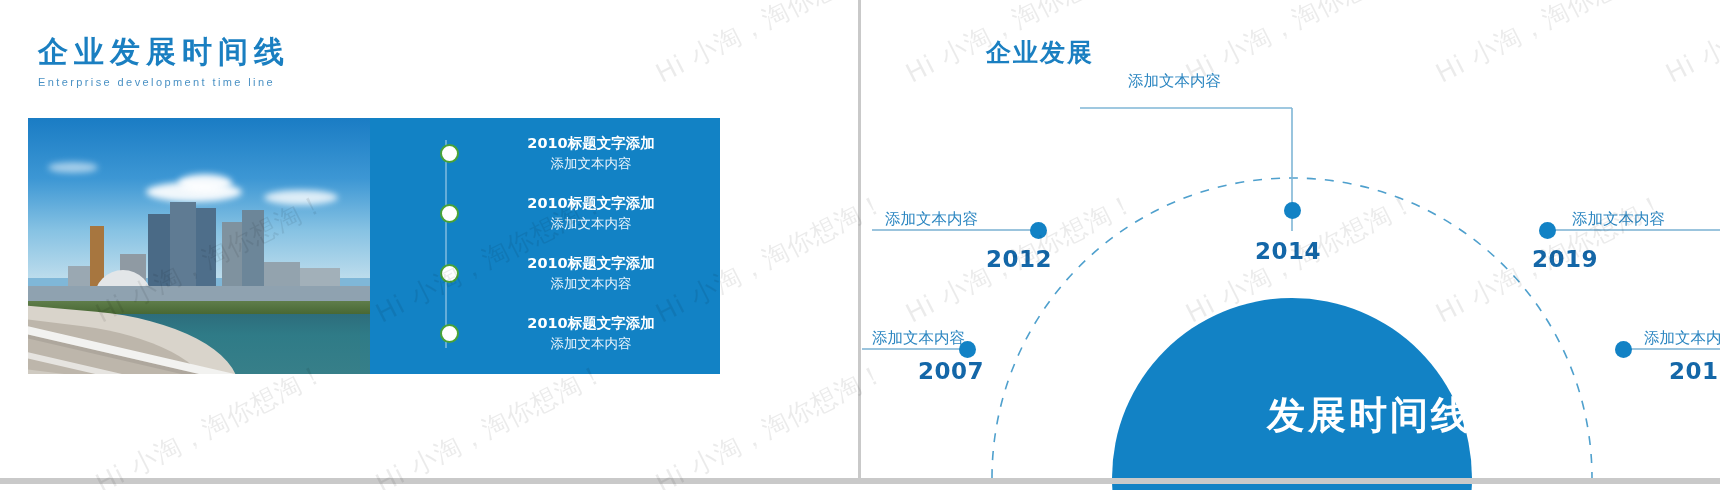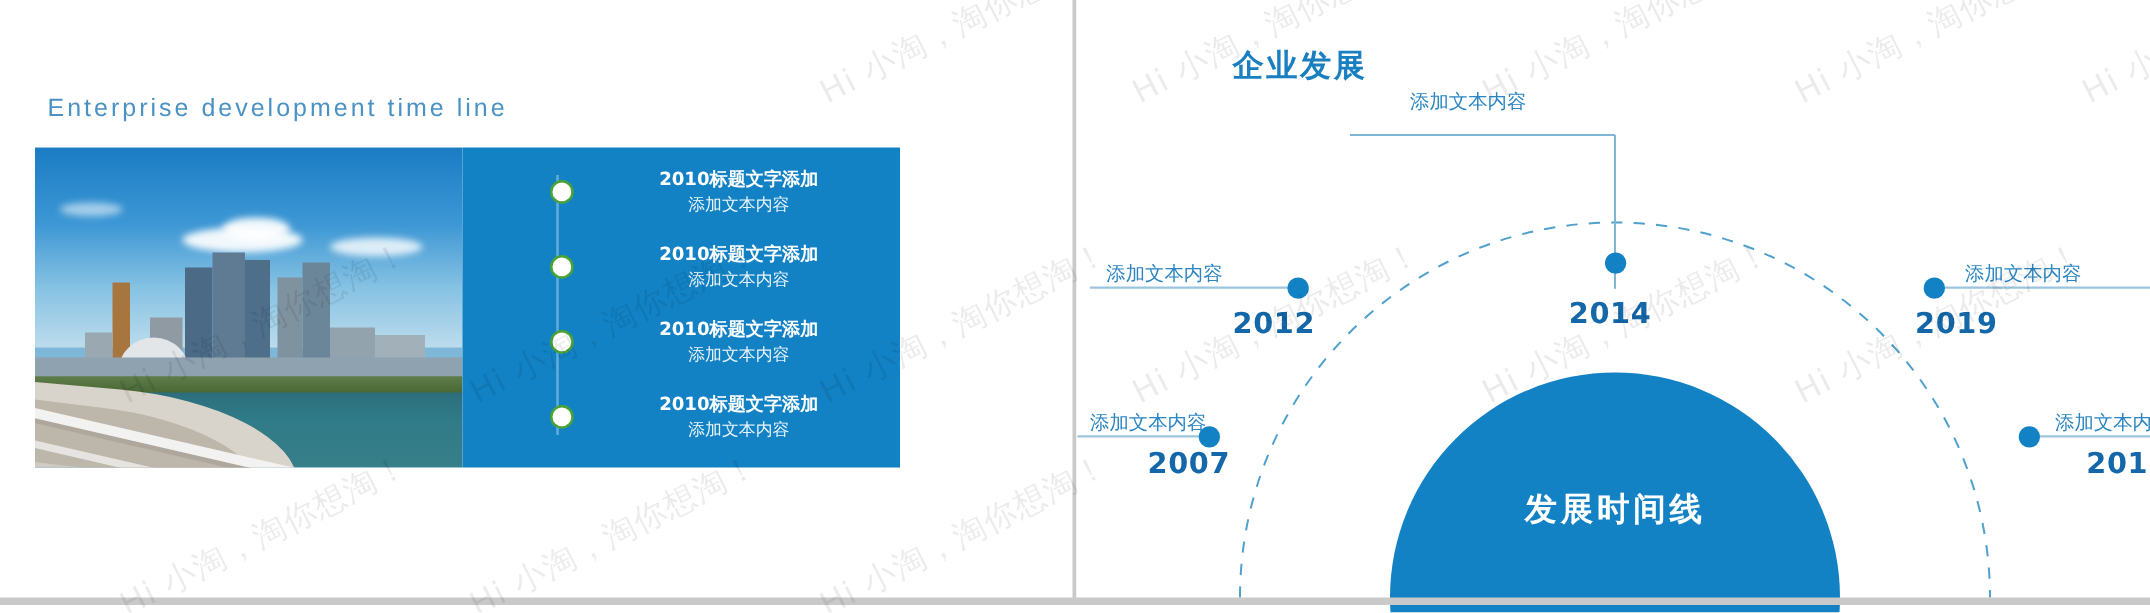--- a/index.html
+++ b/index.html
@@ -36,21 +36,21 @@
   
   .l-title{
     position:absolute;left:38px;top:32px;
     font-size:30px;font-weight:bold;color:#1a7fc1;
     letter-spacing:6px;
     font-family:"DejaVu Sans","Liberation Sans",sans-serif;
     white-space:nowrap;
   }
   .l-sub{
     position:absolute;left:38px;top:76px;
-    font-size:20px;color:#4a91c4;letter-spacing:2.4px;
+    font-size:11px;color:#4a91c4;letter-spacing:2.4px;
     font-family:"Liberation Sans",sans-serif;white-space:nowrap;
   }
 
   
   .photo{
     position:absolute;left:28px;top:118px;width:342px;height:256px;
     overflow:hidden;background:#7fb7d8;
   }
   .sky{position:absolute;left:0;top:0;width:342px;height:160px;
        background:linear-gradient(to bottom,#1a7cc4 0%,#3d97d4 38%,#86c2e3 70%,#bcdcec 100%);}
@@ -94,37 +94,38 @@
     position:absolute;left:986px;top:36px;
     font-size:25px;font-weight:bold;color:#1a7fc1;letter-spacing:2px;
     font-family:"DejaVu Sans","Liberation Sans",sans-serif;white-space:nowrap;
   }
   .arc-svg{position:absolute;left:862px;top:0;width:858px;height:490px;}
   .halfcircle{
     position:absolute;left:1112px;top:298px;width:360px;height:360px;
     background:#1282c5;border-radius:50%;
   }
   .halfcircle-label{
-    position:absolute;left:1112px;top:390px;width:360px;text-align:center;
-    color:#fff;font-size:26px;font-weight:bold;letter-spacing:3px;
+    position:absolute;left:1112px;top:390px;width:360px;text-align:right;
+    color:#fff;font-size:38px;font-weight:bold;letter-spacing:3px;
     font-family:"DejaVu Sans","Liberation Sans",sans-serif;z-index:6;
   }
   .node-dot{position:absolute;width:17px;height:17px;border-radius:50%;background:#1282c5;z-index:8;}
   .node-text{position:absolute;font-size:15.5px;color:#2a85c0;white-space:nowrap;z-index:8;
      font-family:"DejaVu Sans","Liberation Sans",sans-serif;}
   .node-year{position:absolute;font-size:23px;font-weight:bold;color:#1467a8;white-space:nowrap;z-index:8;
      font-family:"DejaVu Sans","Liberation Sans",sans-serif;letter-spacing:.5px;}
 </style>
 </head>
 <body>
 
 <div class="stage">
 
   <div class="slide slide-left">
 
+    <div class="l-title">企业发展时间线</div>
     <div class="l-sub">Enterprise development time line</div>
 
     <div class="photo">
       <div class="sky"></div>
       <div class="cloud c1"></div>
       <div class="cloud c2"></div>
       <div class="cloud c3"></div>
       <div class="cloud c4"></div>
 
       <div class="bldg" style="left:62px;top:108px;width:14px;height:76px;background:#a7763f;"></div>

